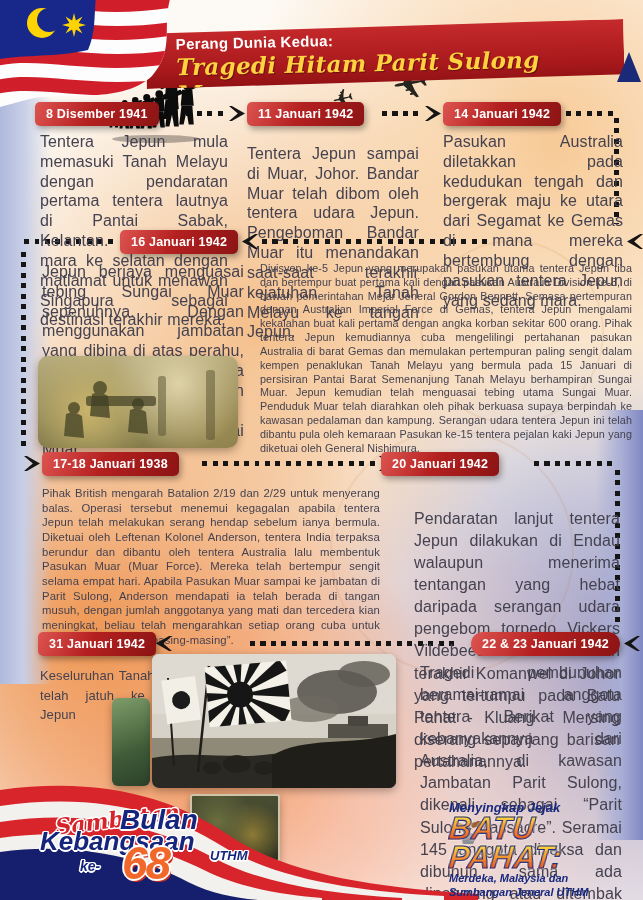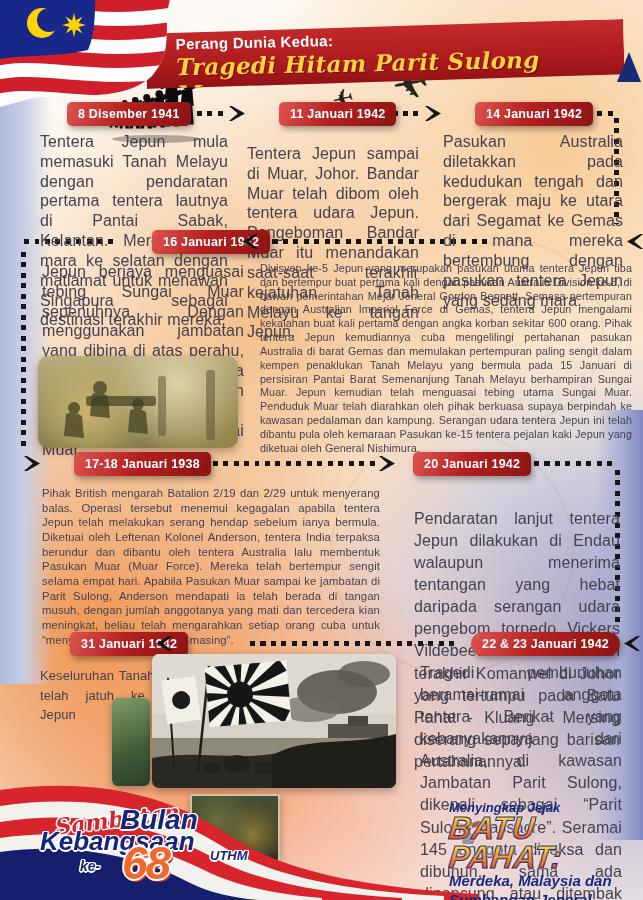--- a/index.html
+++ b/index.html
@@ -34,21 +34,21 @@
   .flag{position:absolute;left:-4px;top:-4px;z-index:5;}
 
   
   .soldiers{position:absolute;left:108px;top:70px;z-index:3;}
   .plane{position:absolute;z-index:3;color:#26241f;line-height:1;}
 
   
   .badge{position:absolute;z-index:3;color:#fff;font-weight:bold;font-size:12.5px;
     padding:5px 11px;border-radius:5px;letter-spacing:.2px;white-space:nowrap;
     background:linear-gradient(115deg,#dd5450 0%,#b42020 45%,#8c1414 100%);
-    box-shadow:2px 3px 6px rgba(0,0,0,.35);margin-left:32px;}
+    box-shadow:2px 3px 6px rgba(0,0,0,.35);}
   .body-text{position:absolute;z-index:3;color:#454250;font-size:16px;line-height:1.24;
     text-align:justify;letter-spacing:.1px;}
   .dots-h{position:absolute;z-index:2;height:5px;
     background-image:repeating-linear-gradient(90deg,#151515 0 5px,transparent 5px 10.5px);}
   .dots-v{position:absolute;z-index:2;width:5px;
     background-image:repeating-linear-gradient(180deg,#151515 0 5px,transparent 5px 10.5px);}
   .arr{position:absolute;z-index:3;width:16px;height:15px;background:#151515;
     clip-path:polygon(0 0,18% 0,100% 50%,18% 100%,0 100%,55% 50%);}
   .arr.left{transform:scaleX(-1);}
 
@@ -64,21 +64,21 @@
   .lg-navy{font-style:italic;font-weight:800;color:#15247d;}
   .lg-68{font-style:italic;font-weight:800;font-size:46px;color:#f2672a;letter-spacing:-2px;
     text-shadow:-2px 0 #fff,2px 0 #fff,0 -2px #fff,0 2px #fff,2px 3px 0 #c72f1d;}
   .rlogo{position:absolute;right:14px;top:800px;width:180px;text-align:left;z-index:7;}
   .rlogo .top{font-size:13px;font-style:italic;font-weight:800;color:#182a80;}
   .bp{font-size:31px;font-style:italic;font-weight:800;line-height:.92;letter-spacing:.5px;
     background:linear-gradient(180deg,#ffd23f 10%,#f0541e 85%);
     -webkit-background-clip:text;background-clip:text;color:transparent;
     -webkit-text-stroke:1.1px #182a80;transform:skewX(-6deg);
     filter:drop-shadow(0 0 1px #ffffff);}
-  .rlogo .sub{font-size:15px;font-style:italic;font-weight:800;color:#182a80;line-height:1.25;}
+  .rlogo .sub{font-size:11px;font-style:italic;font-weight:800;color:#182a80;line-height:1.25;}
   .chisel{position:absolute;right:158px;top:820px;z-index:7;}
 </style>
 </head>
 <body>
 
 <div class="poster">
 
   <div class="edge-left"></div>
   <div class="edge-right"></div>
   <div class="ornament" style="left:330px;top:430px;width:240px;height:240px;"></div>

